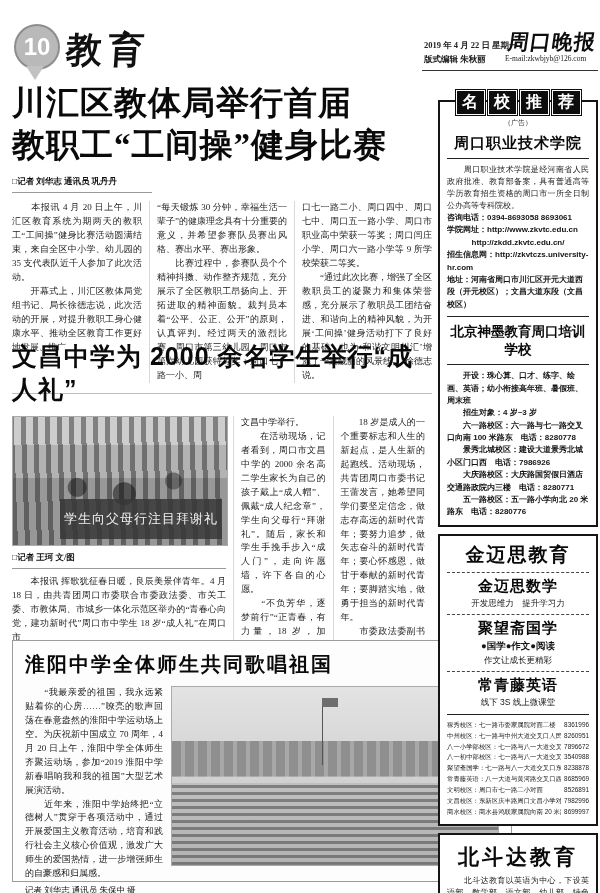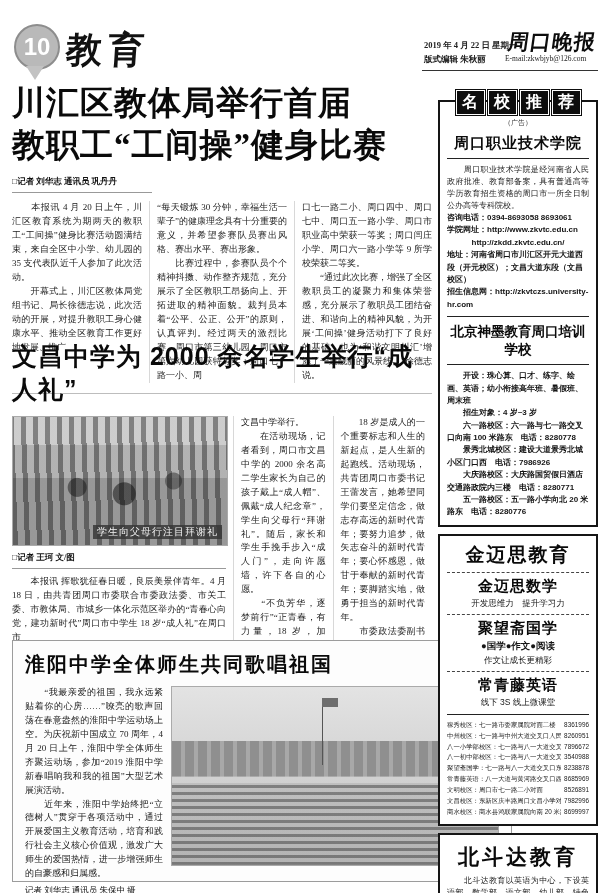--- a/index.html
+++ b/index.html
@@ -44,21 +44,21 @@
   #article2 .txt-col{flex:1;padding:0 7px;border-left:1px solid #d8d8d8;overflow:hidden;}
   .photo1{position:relative;width:214px;height:128px;
      background:
        repeating-linear-gradient(88deg, rgba(35,35,35,.50) 0 5px, rgba(130,130,130,.18) 5px 12px),
        radial-gradient(circle at 30% 55%, rgba(60,60,60,.8) 0 9px, transparent 10px),
        radial-gradient(circle at 52% 60%, rgba(50,50,50,.8) 0 11px, transparent 12px),
        radial-gradient(circle at 75% 50%, rgba(70,70,70,.7) 0 8px, transparent 9px),
        linear-gradient(to bottom,#dedede 0 22%,#bdbdbd 22% 48%,#9d9d9d 48% 100%);
      border:1px solid #aaa;}
   .photo1 .cap{position:absolute;right:5px;bottom:6px;background:rgba(55,55,55,.85);color:#f2f2f2;
-               font-size:10px;padding:0 4px;letter-spacing:1px;}
+               font-size:13px;padding:11px 4px;letter-spacing:1px;}
   #article2 .byline-row{margin-top:6px;padding-bottom:4px;border-bottom:1px solid #999;}
   #article2 .left-text{margin-top:6px;}
 
   
   #article3{position:absolute;left:12px;top:640px;width:500px;height:242px;border:1px solid #9c9c9c;
             background:#fdfdfd;box-sizing:border-box;padding:10px 12px;}
   #article3 .headline{font-size:20px;font-weight:900;letter-spacing:2px;color:#0a0a0a;
                       font-family:"Liberation Sans","DejaVu Sans",sans-serif;}
   #article3 .content{display:flex;margin-top:8px;}
   #article3 .txt{width:138px;flex:none;padding-right:8px;}
@@ -173,22 +173,22 @@
         <span class="tile">荐</span>
       </div>
       <div class="ad-note">（广告）</div>
 
       <div class="sb-school-title">周口职业技术学院</div>
       <div class="hr-solid"></div>
       <div class="sb-body">　　周口职业技术学院是经河南省人民政府批准、教育部备案，具有普通高等学历教育招生资格的周口市一所全日制公办高等专科院校。</div>
       <div class="sb-line">咨询电话：0394-8693058 8693061</div>
       <div class="sb-line">学院网址：http://www.zkvtc.edu.cn</div>
       <div class="sb-line" style="text-align:center;">http://zkdd.zkvtc.edu.cn/</div>
+      <div class="sb-line">招生信息网：http://zkvtczs.university-hr.com</div>
       <div class="sb-line">地址：河南省周口市川汇区开元大道西段（开元校区）；文昌大道东段（文昌校区）</div>
-      <div class="sb-line">招生信息网：http://zkvtczs.university-hr.com</div>
 
       <div class="hr-solid"></div>
       <div class="sb-school-title sm">北京神墨教育周口培训学校</div>
       <div class="hr-solid"></div>
       <div class="sb-line">　　开设：珠心算、口才、练字、绘画、英语；幼小衔接高年班、暑假班、周末班</div>
       <div class="sb-line">　　招生对象：4 岁~3 岁</div>
       <div class="sb-line">　　六一路校区：六一路与七一路交叉口向南 100 米路东　电话：8280778</div>
       <div class="sb-line">　　景秀北城校区：建设大道景秀北城小区门口西　电话：7986926</div>
       <div class="sb-line">　　大庆路校区：大庆路国贸假日酒店交通路政院内三楼　电话：8280771</div>
       <div class="sb-line">　　五一路校区：五一路小学向北 20 米路东　电话：8280776</div>

